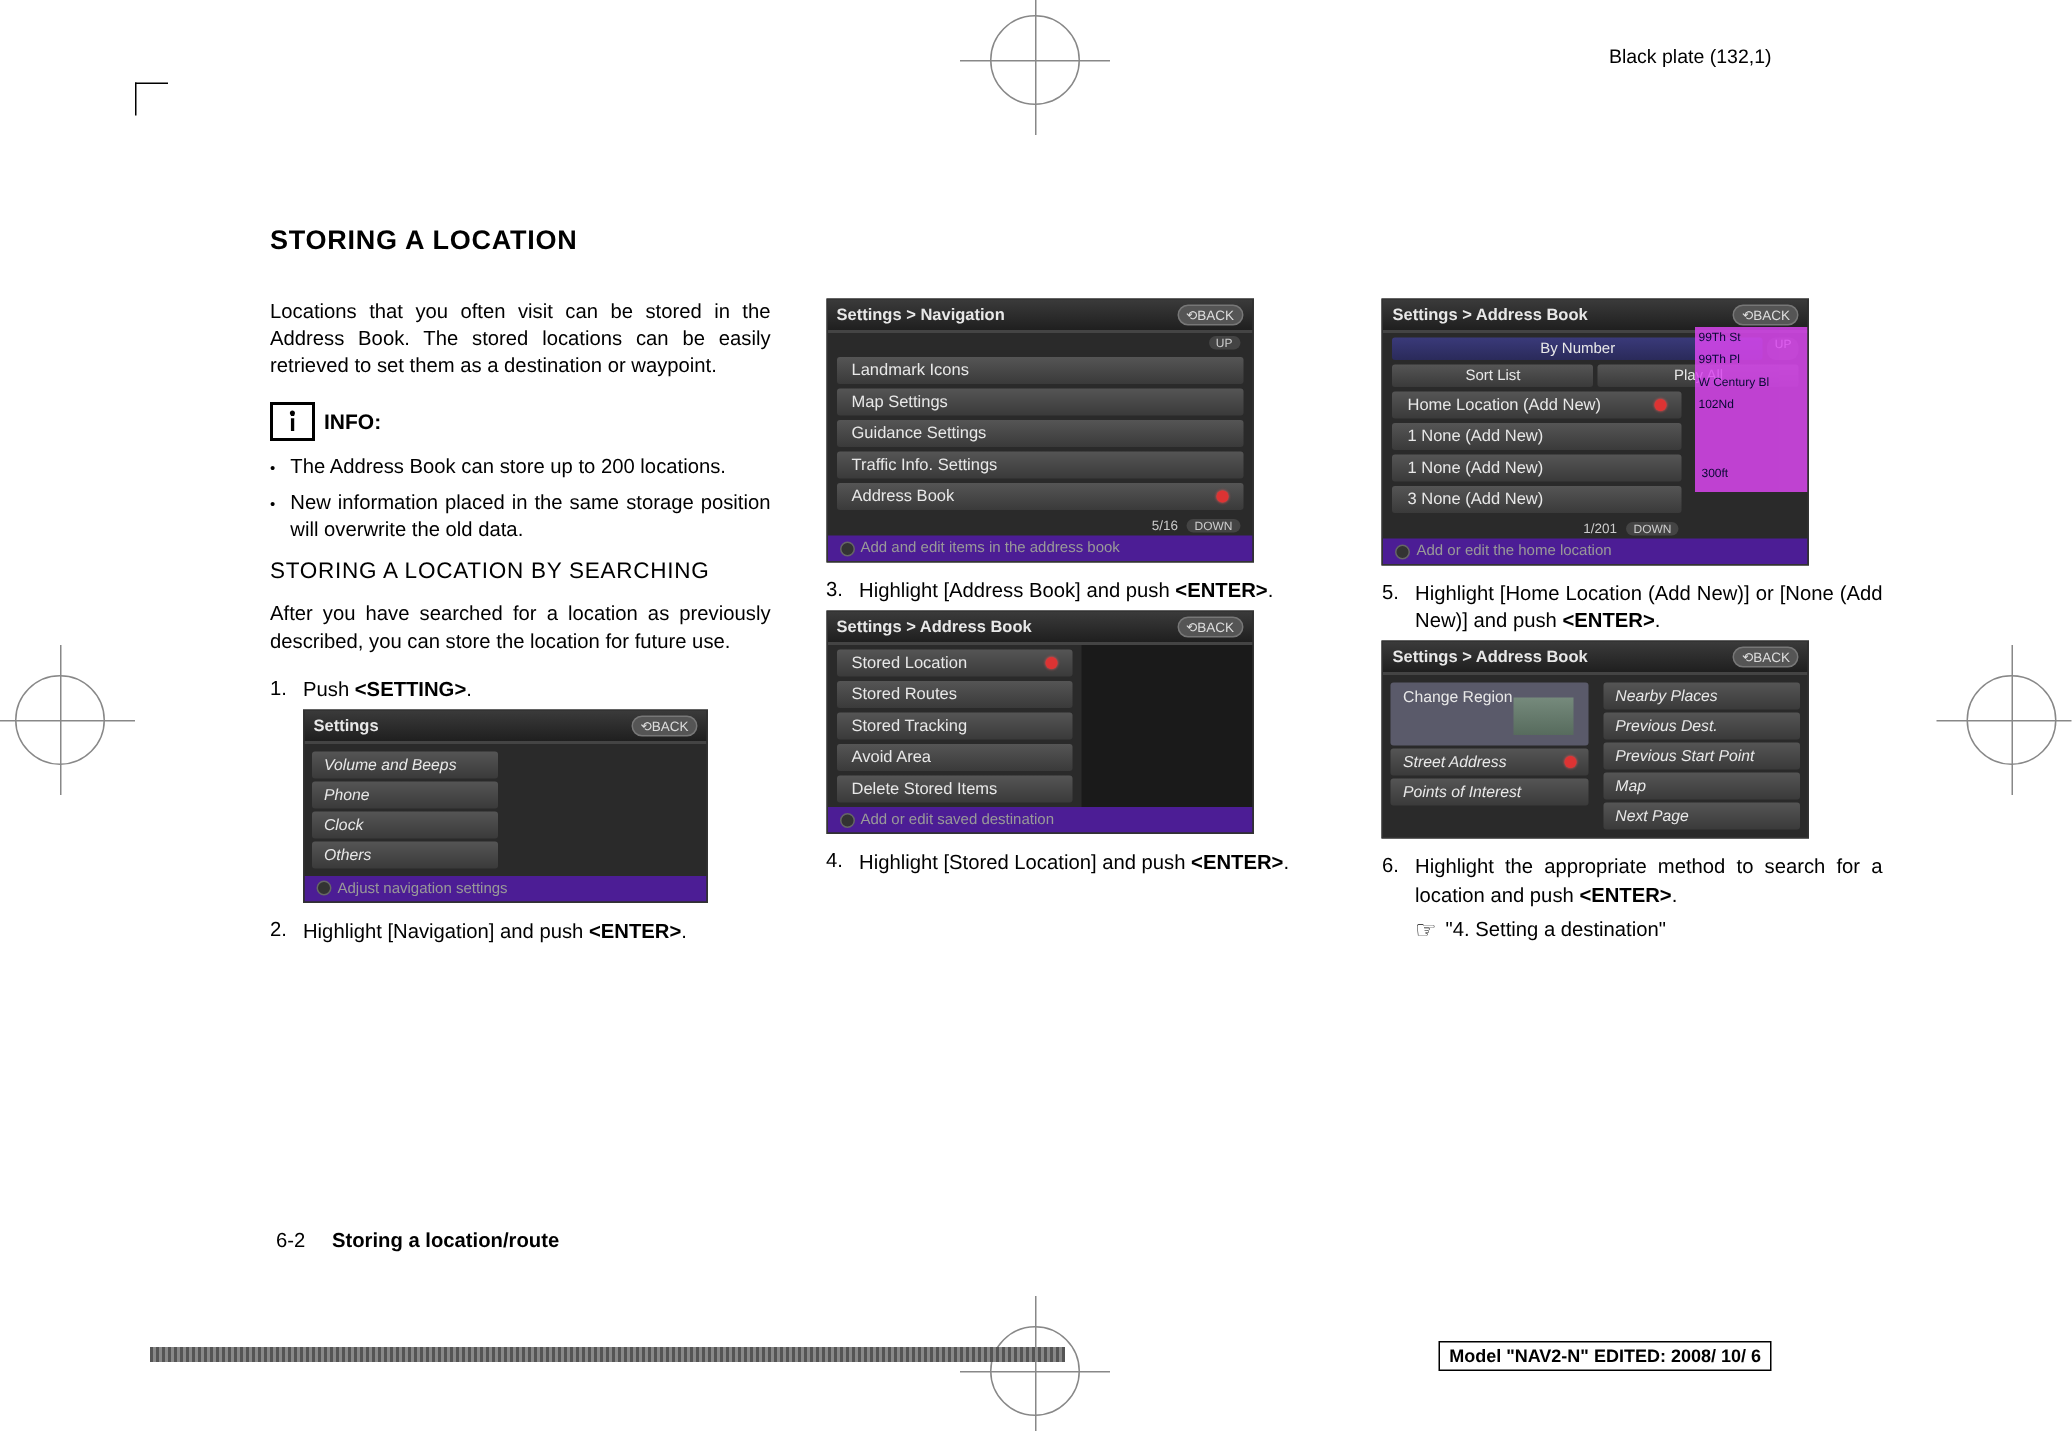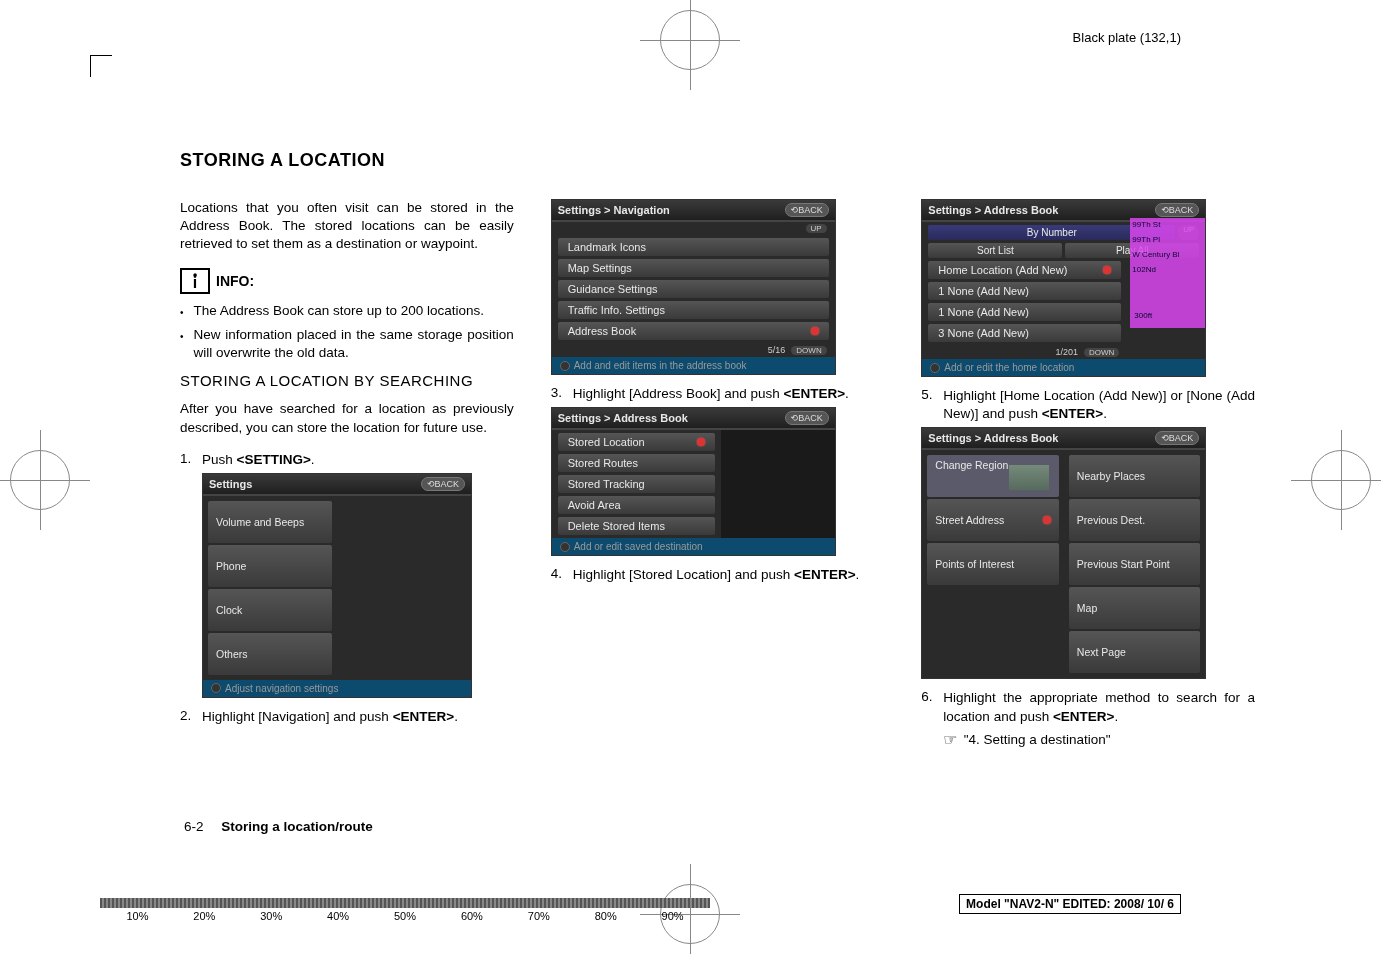--- a/index.html
+++ b/index.html
@@ -42,29 +42,29 @@
   .ref-icon { font-size: 16px; }
 
   
   .shot { width: 285px; border: 1px solid #333; background: #2a2a2a; font-size: 11px; color: #e8e8e8; margin-bottom: 10px; position: relative; overflow: hidden; }
   .shot.w-narrow { width: 270px; margin-left: 22px; }
   .shot .titlebar { background: linear-gradient(#3a3a3a,#1f1f1f); padding: 3px 6px; display: flex; justify-content: space-between; align-items: center; border-bottom: 2px solid #444; }
   .shot .titlebar .t { font-weight: bold; font-size: 11px; }
   .shot .titlebar .back { background: #555; padding: 1px 5px; border-radius: 8px; font-size: 9px; color:#ddd; border:1px solid #777; }
   .shot .row { background: linear-gradient(#555,#3a3a3a); margin: 3px 6px; padding: 3px 10px; border-radius: 2px; font-size: 11px; display: flex; justify-content: space-between; align-items: center; }
   .shot .dot { width: 8px; height: 8px; background: #d33; border-radius: 50%; box-shadow: 0 0 2px #f55; }
-  .shot .footer { background: #0c4a6e; padding: 3px 8px; font-size: 10px; color: #999; display: flex; align-items: center; gap: 4px; }
+  .shot .footer { background: #4c1d95; padding: 3px 8px; font-size: 10px; color: #999; display: flex; align-items: center; gap: 4px; }
   .shot .footer-knob { display:inline-block; width: 10px; height:10px; border:1px solid #666; border-radius:50%; background:#333; }
   .shot .tab-row { display:flex; gap: 3px; margin: 3px 6px; }
   .shot .tab { flex:1; background: linear-gradient(#3a3a7a,#2a2a5a); padding: 2px 6px; border-radius: 2px; font-size: 10px; text-align:center; }
   .shot .tab.active { background: linear-gradient(#555,#3a3a3a); }
   .shot .grid2 { display:flex; }
   .shot .grid2 .left { width: 50%; padding: 3px; }
   .shot .grid2 .right { width: 50%; padding: 3px; }
-  .shot .cell { background: linear-gradient(#555,#3a3a3a); margin: 2px; padding: 15px 8px; border-radius: 2px; font-size: 10.5px; display:flex; align-items:center; justify-content:space-between; }
+  .shot .cell { background: linear-gradient(#555,#3a3a3a); margin: 2px; padding: 3px 8px; border-radius: 2px; font-size: 10.5px; display:flex; align-items:center; justify-content:space-between;font-style:italic; }
   .shot .pager { display:flex; justify-content:flex-end; gap:6px; padding: 2px 8px; align-items:center; }
   .shot .pager span { font-size:9px; color:#ccc; }
   .shot .pager .btn { background:#444; padding:0 5px; border-radius:6px; font-size:8px; }
   .shot .up { font-size:8px; background:#444; padding: 0 5px; border-radius:6px; }
   .shot .half { display:flex; }
   .shot .half .menu { width: 60%; }
   .shot .half .blank { width: 40%; background:#1a1a1a; }
   .shot .map-overlay { position:absolute; right:0; top:18px; width:75px; height:110px; background:#d946ef; opacity:0.85; font-size:8px; color:#003; padding:2px; }
   .shot .map-overlay div { margin-bottom:6px; }
   .shot .region { background:#5a5a6a; margin:2px; padding:4px 8px; border-radius:2px; font-size:10.5px; min-height:42px; position:relative; }
@@ -311,26 +311,15 @@
   <span class="pgno">6-2</span>
   <span class="bold">Storing a location/route</span>
 </div>
 
 <div class="model-box">
   <span class="b">Model "</span><span class="b">NAV2-N</span><span class="b">"   EDITED:  2008/ 10/ 6</span>
 </div>
 
 <div class="scale-bar">
   <div class="bar"></div>
-  <div class="labels">
-    <span>10%</span>
-    <span>20%</span>
-    <span>30%</span>
-    <span>40%</span>
-    <span>50%</span>
-    <span>60%</span>
-    <span>70%</span>
-    <span>80%</span>
-    <span>90%</span>
-  </div>
 </div>
 
 </div>
 
 </body></html>

